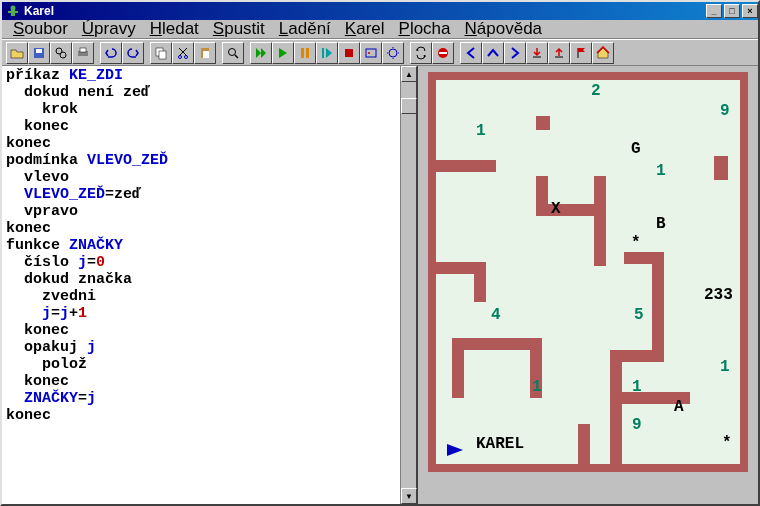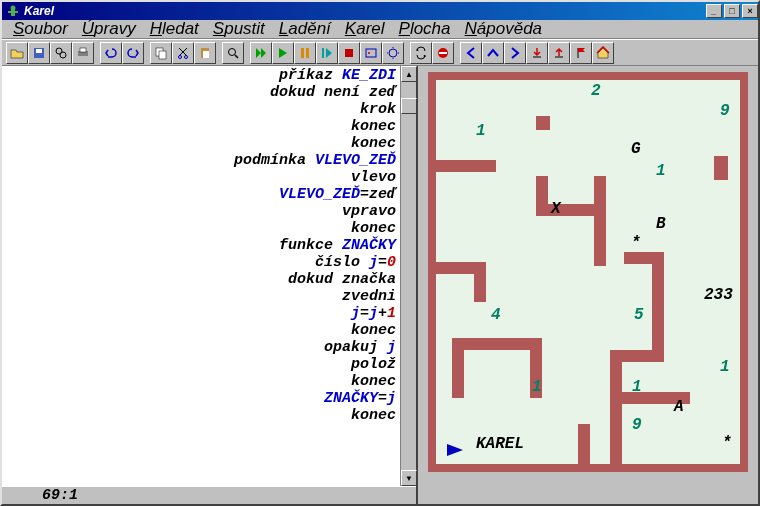--- a/index.html
+++ b/index.html
@@ -1,31 +1,31 @@
 <!DOCTYPE html>
 <html><head>
 <meta charset="utf-8">
 <style>
   * { margin:0; padding:0; box-sizing:border-box; }
   body { font-family: Arial, sans-serif; font-size:12px; background:#c0c0c0; width:760px; height:506px; overflow:hidden; }
-  .win { width:760px; height:506px; border:2px solid; border-color:#e0e0e0 #404040 #404040 #e0e0e0; background:#0369a1; display:flex; flex-direction:column;font-style:italic; }
+  .win { width:760px; height:506px; border:2px solid; border-color:#e0e0e0 #404040 #404040 #e0e0e0; background:#0369a1; display:flex; flex-direction:column; }
   .titlebar { height:18px; background:linear-gradient(to right,#000080,#1084d0); display:flex; align-items:center; color:#fff; font-weight:bold; padding-left:4px; }
   .titlebar .icon { width:14px; height:14px; margin-right:4px; display:inline-block; }
   .titlebar .spacer { flex:1; }
   .titlebtn { width:16px; height:14px; background:#c0c0c0; border:1px solid; border-color:#fff #404040 #404040 #fff; margin-left:2px; font-size:9px; font-weight:bold; color:#000; display:flex; align-items:center; justify-content:center; cursor:pointer; font-family:Arial; }
   .menubar { height:19px; background:#c0c0c0; display:flex; align-items:center; padding-left:4px; border-bottom:1px solid #808080; }
   .menuitem { padding:2px 7px; cursor:pointer; font-size:17px; }
   .menuitem u { text-decoration:underline; }
   .toolbar { height:27px; background:#c0c0c0; border-top:1px solid #fff; border-bottom:1px solid #808080; display:flex; align-items:center; padding-left:4px; gap:0; }
   .tbtn { width:22px; height:22px; border:1px solid; border-color:#fff #404040 #404040 #fff; background:#c0c0c0; display:flex; align-items:center; justify-content:center; cursor:pointer; margin-right:0px; }
   .tsep { width:6px; }
   .tbtn svg { width:14px; height:14px; }
   .client { flex:1; display:flex; background:#c0c0c0; }
   .editorpane { width:416px; display:flex; flex-direction:column; border-right:2px solid; border-right-color:#404040; }
-  .editor { flex:1; background:#fff; font-family:"Courier New",monospace; font-size:15px; line-height:17px; padding:1px 4px; overflow:hidden; position:relative; white-space:pre; font-weight:550; letter-spacing:0px;text-align:right; }
+  .editor { flex:1; background:#fff; font-family:"Courier New",monospace; font-size:15px; line-height:17px; padding:1px 4px; overflow:hidden; position:relative; white-space:pre; font-weight:550; letter-spacing:0px; }
   .editor .kw { color:#000; }
   .editor .id { color:#0000cc; }
   .editor .num { color:#c00000; }
   .scrollv { width:16px; background:#c0c0c0; border-left:1px solid #808080; position:relative; }
   .scrollbtn { width:16px; height:16px; background:#c0c0c0; border:1px solid; border-color:#fff #404040 #404040 #fff; display:flex; align-items:center; justify-content:center; position:absolute; left:0; font-size:8px; }
   .scrollthumb { width:16px; background:#c0c0c0; border:1px solid; border-color:#fff #404040 #404040 #fff; position:absolute; left:0; }
   .editorwrap { flex:1; display:flex; }
   .status { height:18px; background:#c0c0c0; border-top:1px solid #fff; font-family:"Courier New",monospace; font-size:15px; padding-left:40px; font-weight:550; display:flex; align-items:center; }
   .worldpane { flex:1; background:#c0c0c0; display:flex; align-items:flex-start; justify-content:center; padding:6px; }
   .world { position:relative; width:320px; height:400px; background:#e8f4e8; border:8px solid #b05858; }
@@ -226,23 +226,20 @@
 
   <div class="client">
     <div class="editorpane">
       <div class="editorwrap">
         <div class="editor" id="editor"><div><span class="kw">příkaz </span><span class="id">KE_ZDI</span></div><div><span class="kw">  dokud není zeď</span></div><div><span class="kw">    krok</span></div><div><span class="kw">  konec</span></div><div><span class="kw">konec</span></div><div><span class="kw"></span></div><div><span class="kw">podmínka </span><span class="id">VLEVO_ZEĎ</span></div><div><span class="kw">  vlevo</span></div><div><span class="id">  VLEVO_ZEĎ</span><span class="kw">=zeď</span></div><div><span class="kw">  vpravo</span></div><div><span class="kw">konec</span></div><div><span class="kw"></span></div><div><span class="kw">funkce </span><span class="id">ZNAČKY</span></div><div><span class="kw">  číslo </span><span class="id">j</span><span class="kw">=</span><span class="num">0</span></div><div><span class="kw">  dokud značka</span></div><div><span class="kw">    zvedni</span></div><div><span class="id">    j</span><span class="kw">=</span><span class="id">j</span><span class="kw">+</span><span class="num">1</span></div><div><span class="kw">  konec</span></div><div><span class="kw">  opakuj </span><span class="id">j</span></div><div><span class="kw">    polož</span></div><div><span class="kw">  konec</span></div><div><span class="id">  ZNAČKY</span><span class="kw">=</span><span class="id">j</span></div><div><span class="kw">konec</span></div></div>
         <div class="scrollv">
           <div class="scrollbtn" style="top:0">▲</div>
           <div class="scrollthumb" style="top:32px;height:16px"></div>
           <div class="scrollbtn" style="bottom:0">▼</div>
         </div>
-      </div>
-      <div class="status">
-        <span>69:1</span>
       </div>
     </div>
 
     <div class="worldpane">
       <div class="world" id="world">
         <div class="wall" style="left:0;top:80px;width:60px;height:12px"></div>
         <div class="wsq" style="left:100px;top:36px;width:14px;height:14px"></div>
         <div class="wsq" style="left:278px;top:76px;width:14px;height:24px"></div>
         <div class="wall" style="left:100px;top:96px;width:12px;height:40px"></div>
         <div class="wall" style="left:100px;top:124px;width:70px;height:12px"></div>

